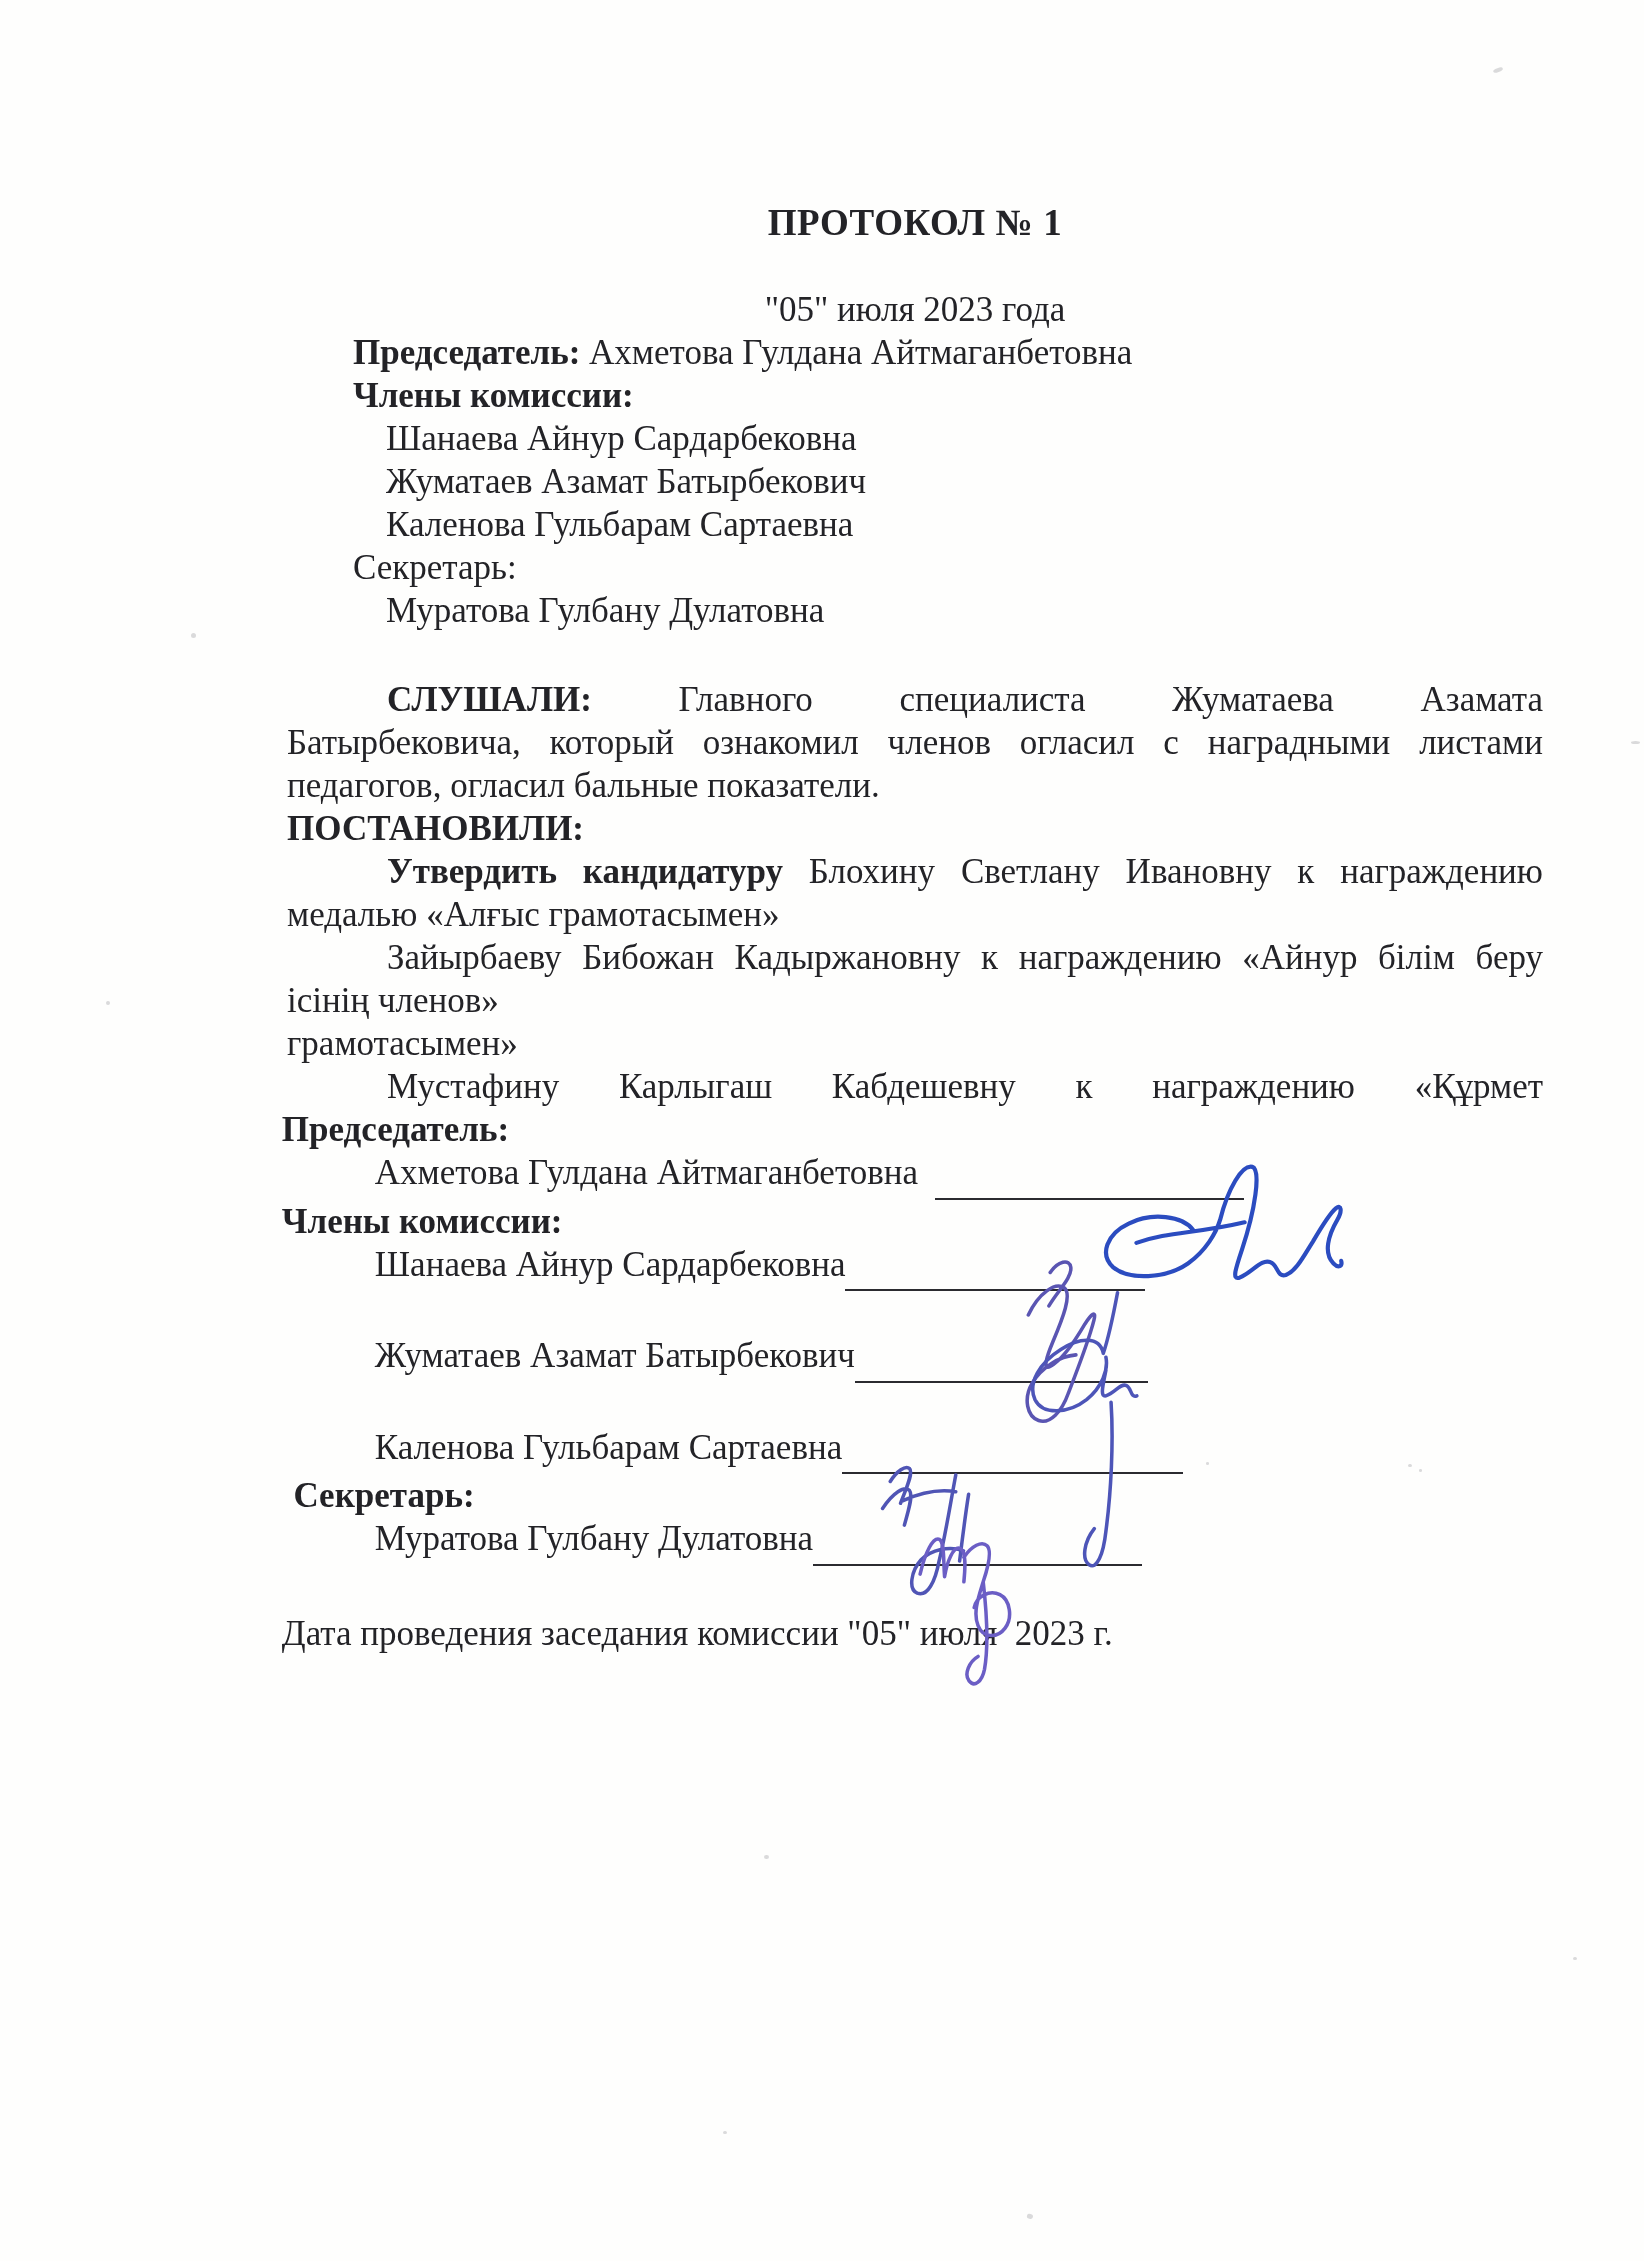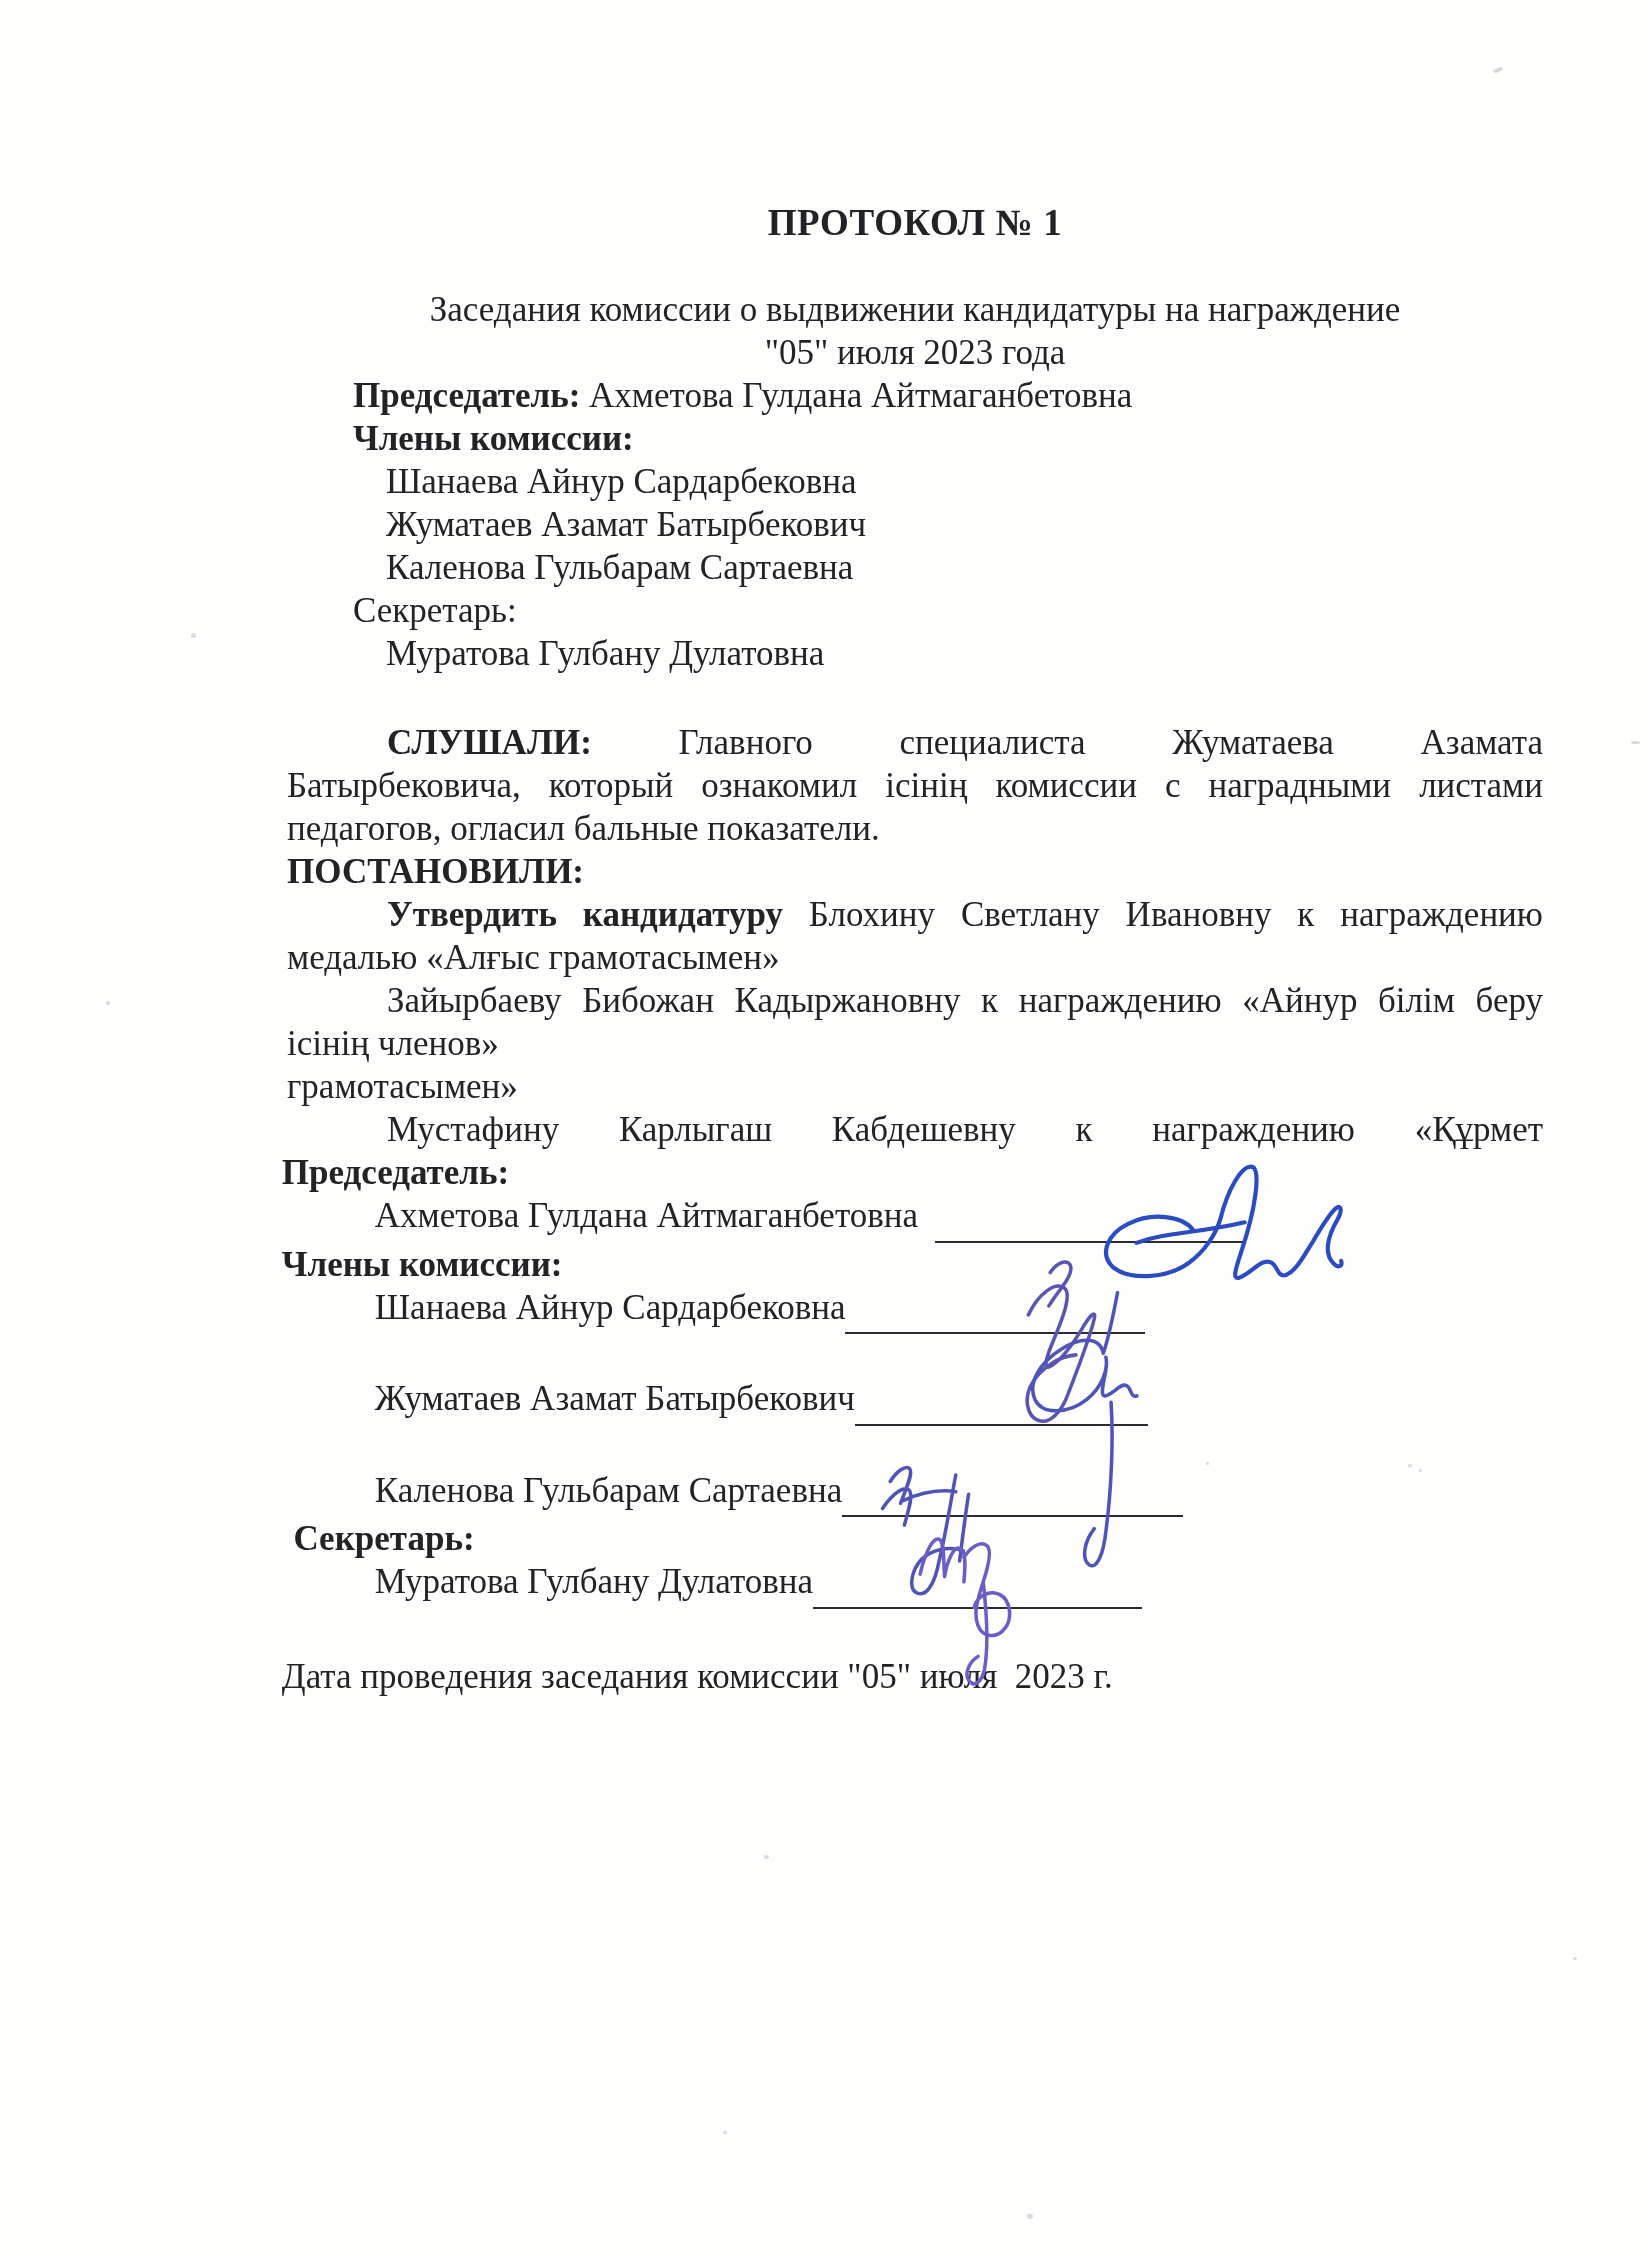--- a/index.html
+++ b/index.html
@@ -36,21 +36,20 @@
   .spk{position:absolute;background:#8f8f96;border-radius:50%;opacity:.32;}
 </style>
 </head>
 <body>
 
 <div class="page">
   <div class="doc">
 
     <div class="line center b title">ПРОТОКОЛ № 1</div>
     <div class="sp68"></div>
-    <div class="line center">Заседания комиссии о выдвижении кандидатуры на награждение</div>
     <div class="line center">"05" июля 2023 года</div>
 
     <div class="roles">
       <div class="line">
         <span class="b">Председатель:</span>
         <span>Ахметова Гулдана Айтмаганбетовна</span>
       </div>
       <div class="line b">Члены комиссии:</div>
       <div class="line rname">Шанаева Айнур Сардарбековна</div>
       <div class="line rname">Жуматаев Азамат Батырбекович</div>
@@ -59,21 +58,21 @@
       <div class="line rname">Муратова Гулбану Дулатовна</div>
     </div>
 
     <div class="sp72"></div>
 
     <div>
       <div class="line just ind">
         <span class="b">СЛУШАЛИ:</span>
         <span>Главного специалиста Жуматаева Азамата</span>
       </div>
-      <div class="line just">Батырбековича, который ознакомил ісінің комиссии с наградными листами</div>
+      <div class="line just">Батырбековича, который ознакомил членов огласил с наградными листами</div>
       <div class="line">педагогов, огласил бальные показатели.</div>
     </div>
 
     <div class="line b">ПОСТАНОВИЛИ:</div>
 
     <div>
       <div class="line just ind">
         <span class="b">Утвердить кандидатуру</span>
         <span>Блохину Светлану Ивановну к награждению</span>
       </div>

